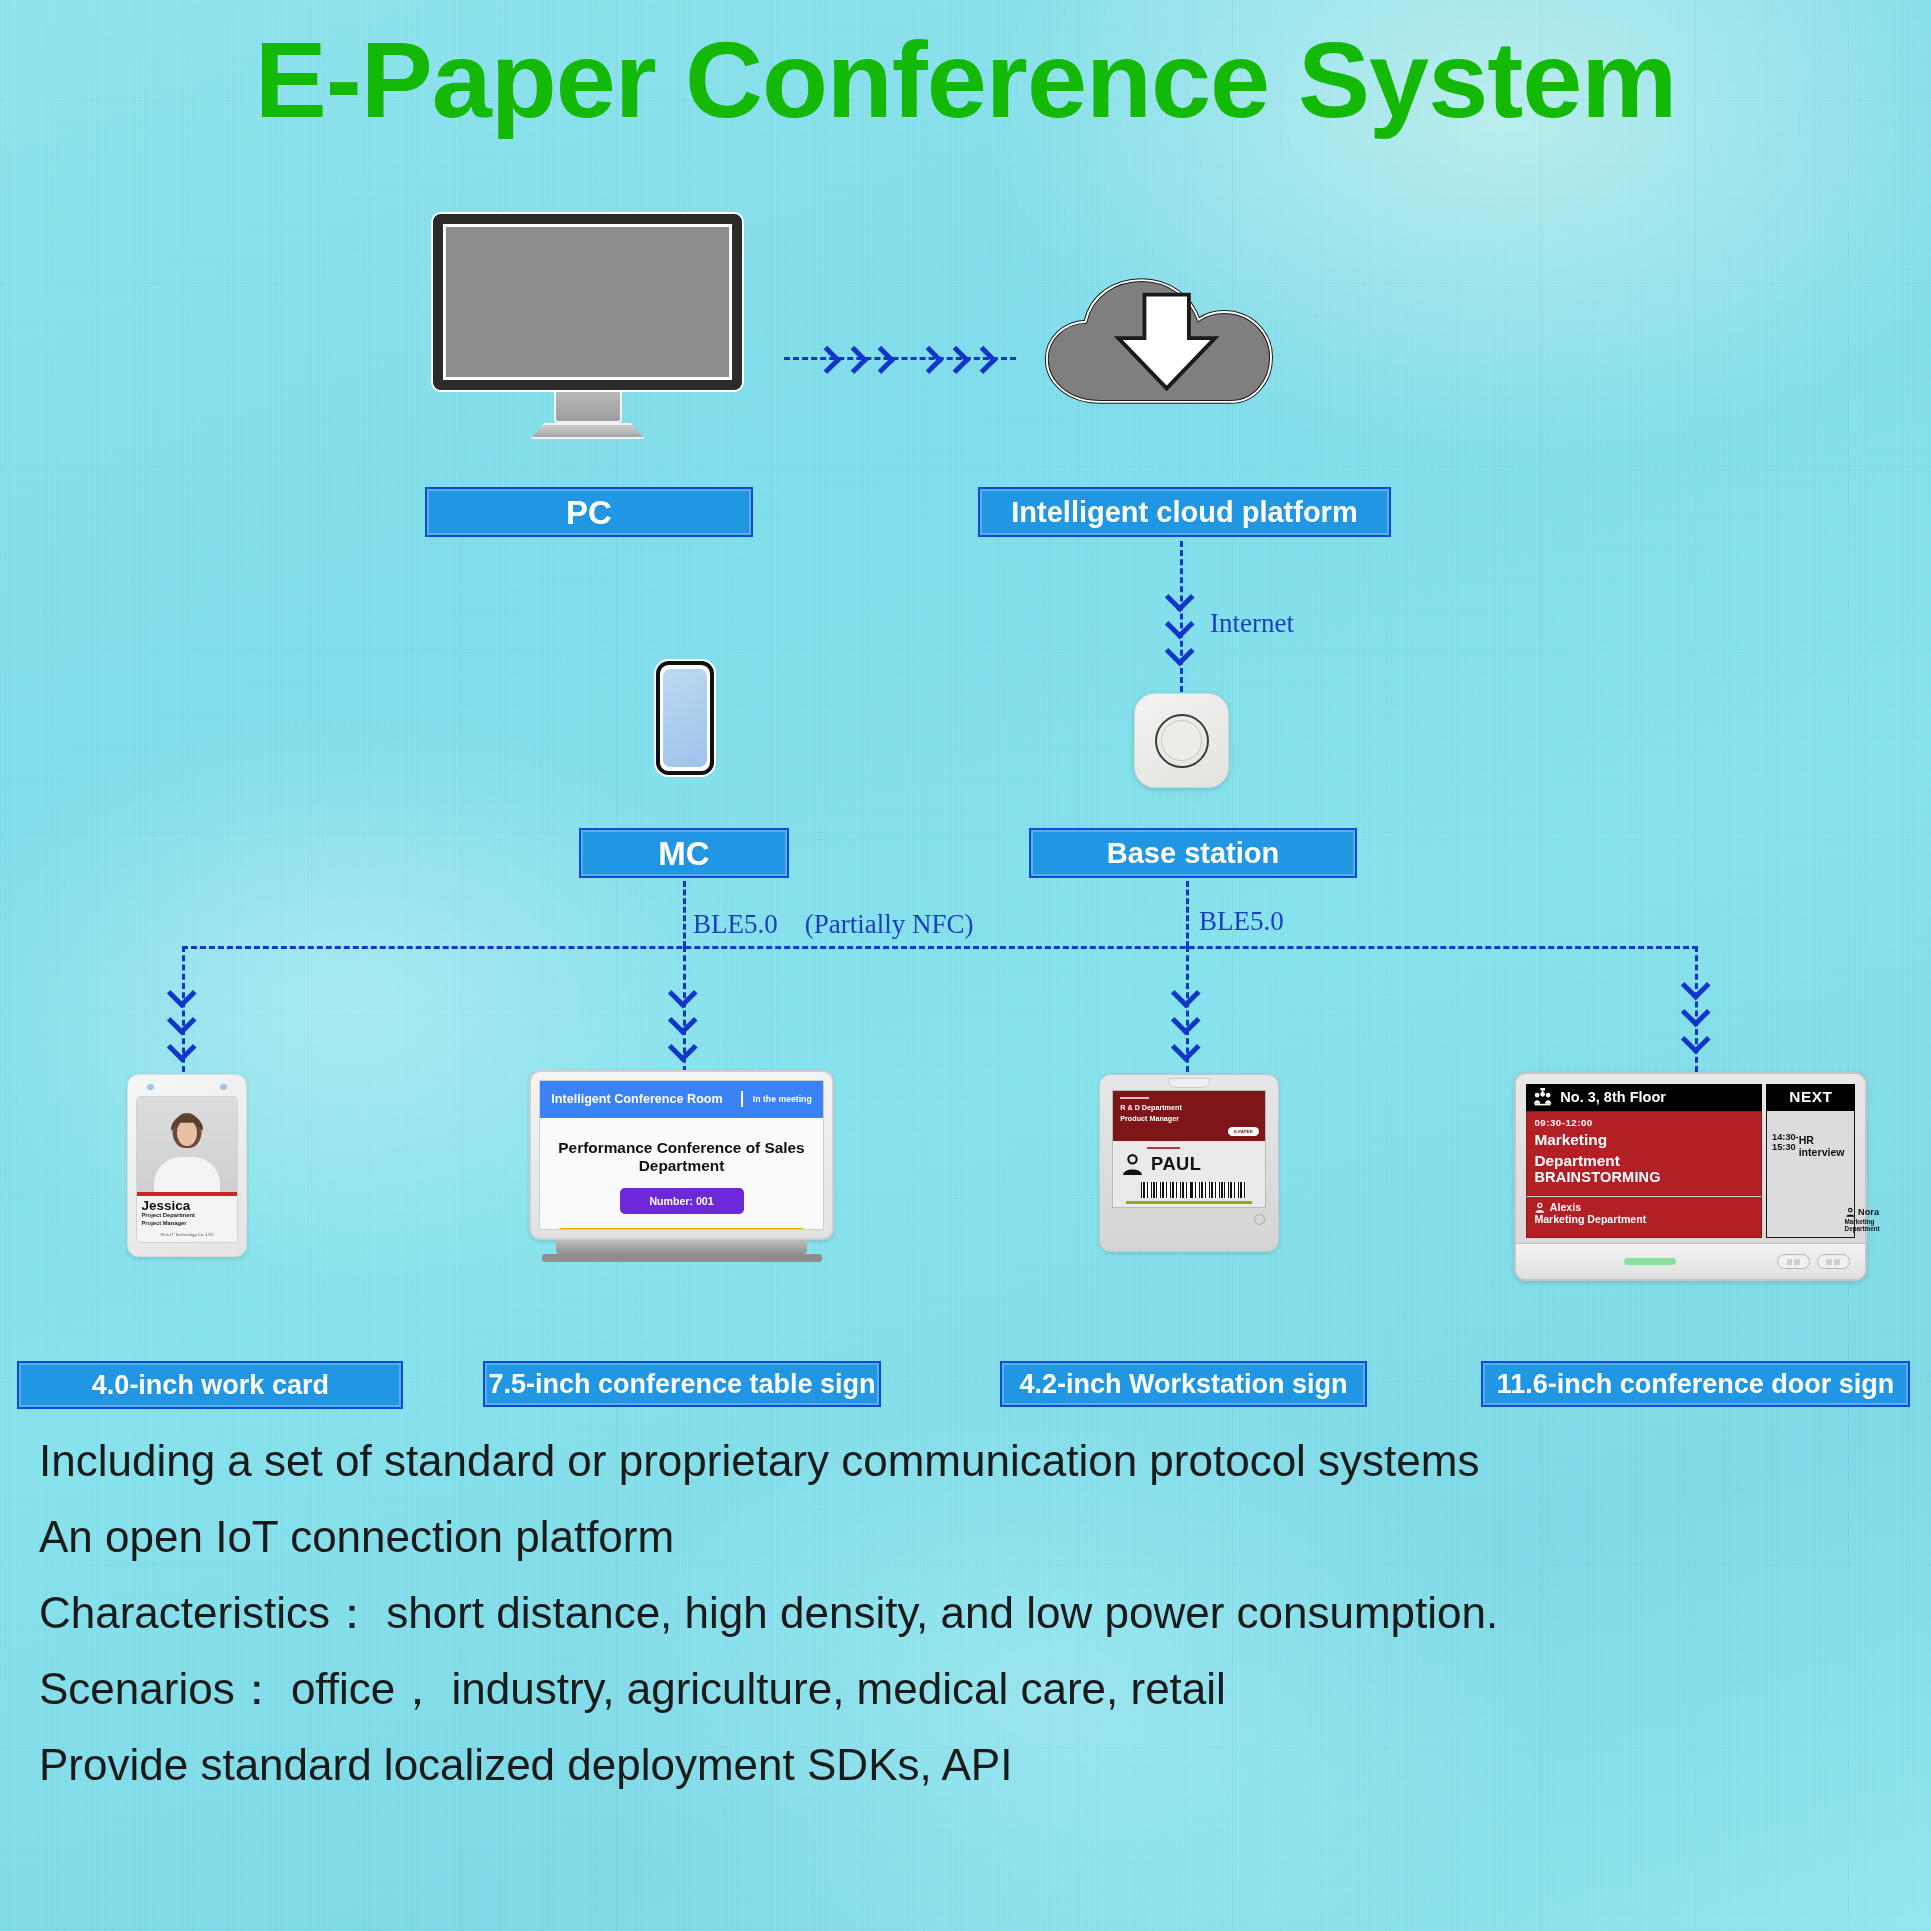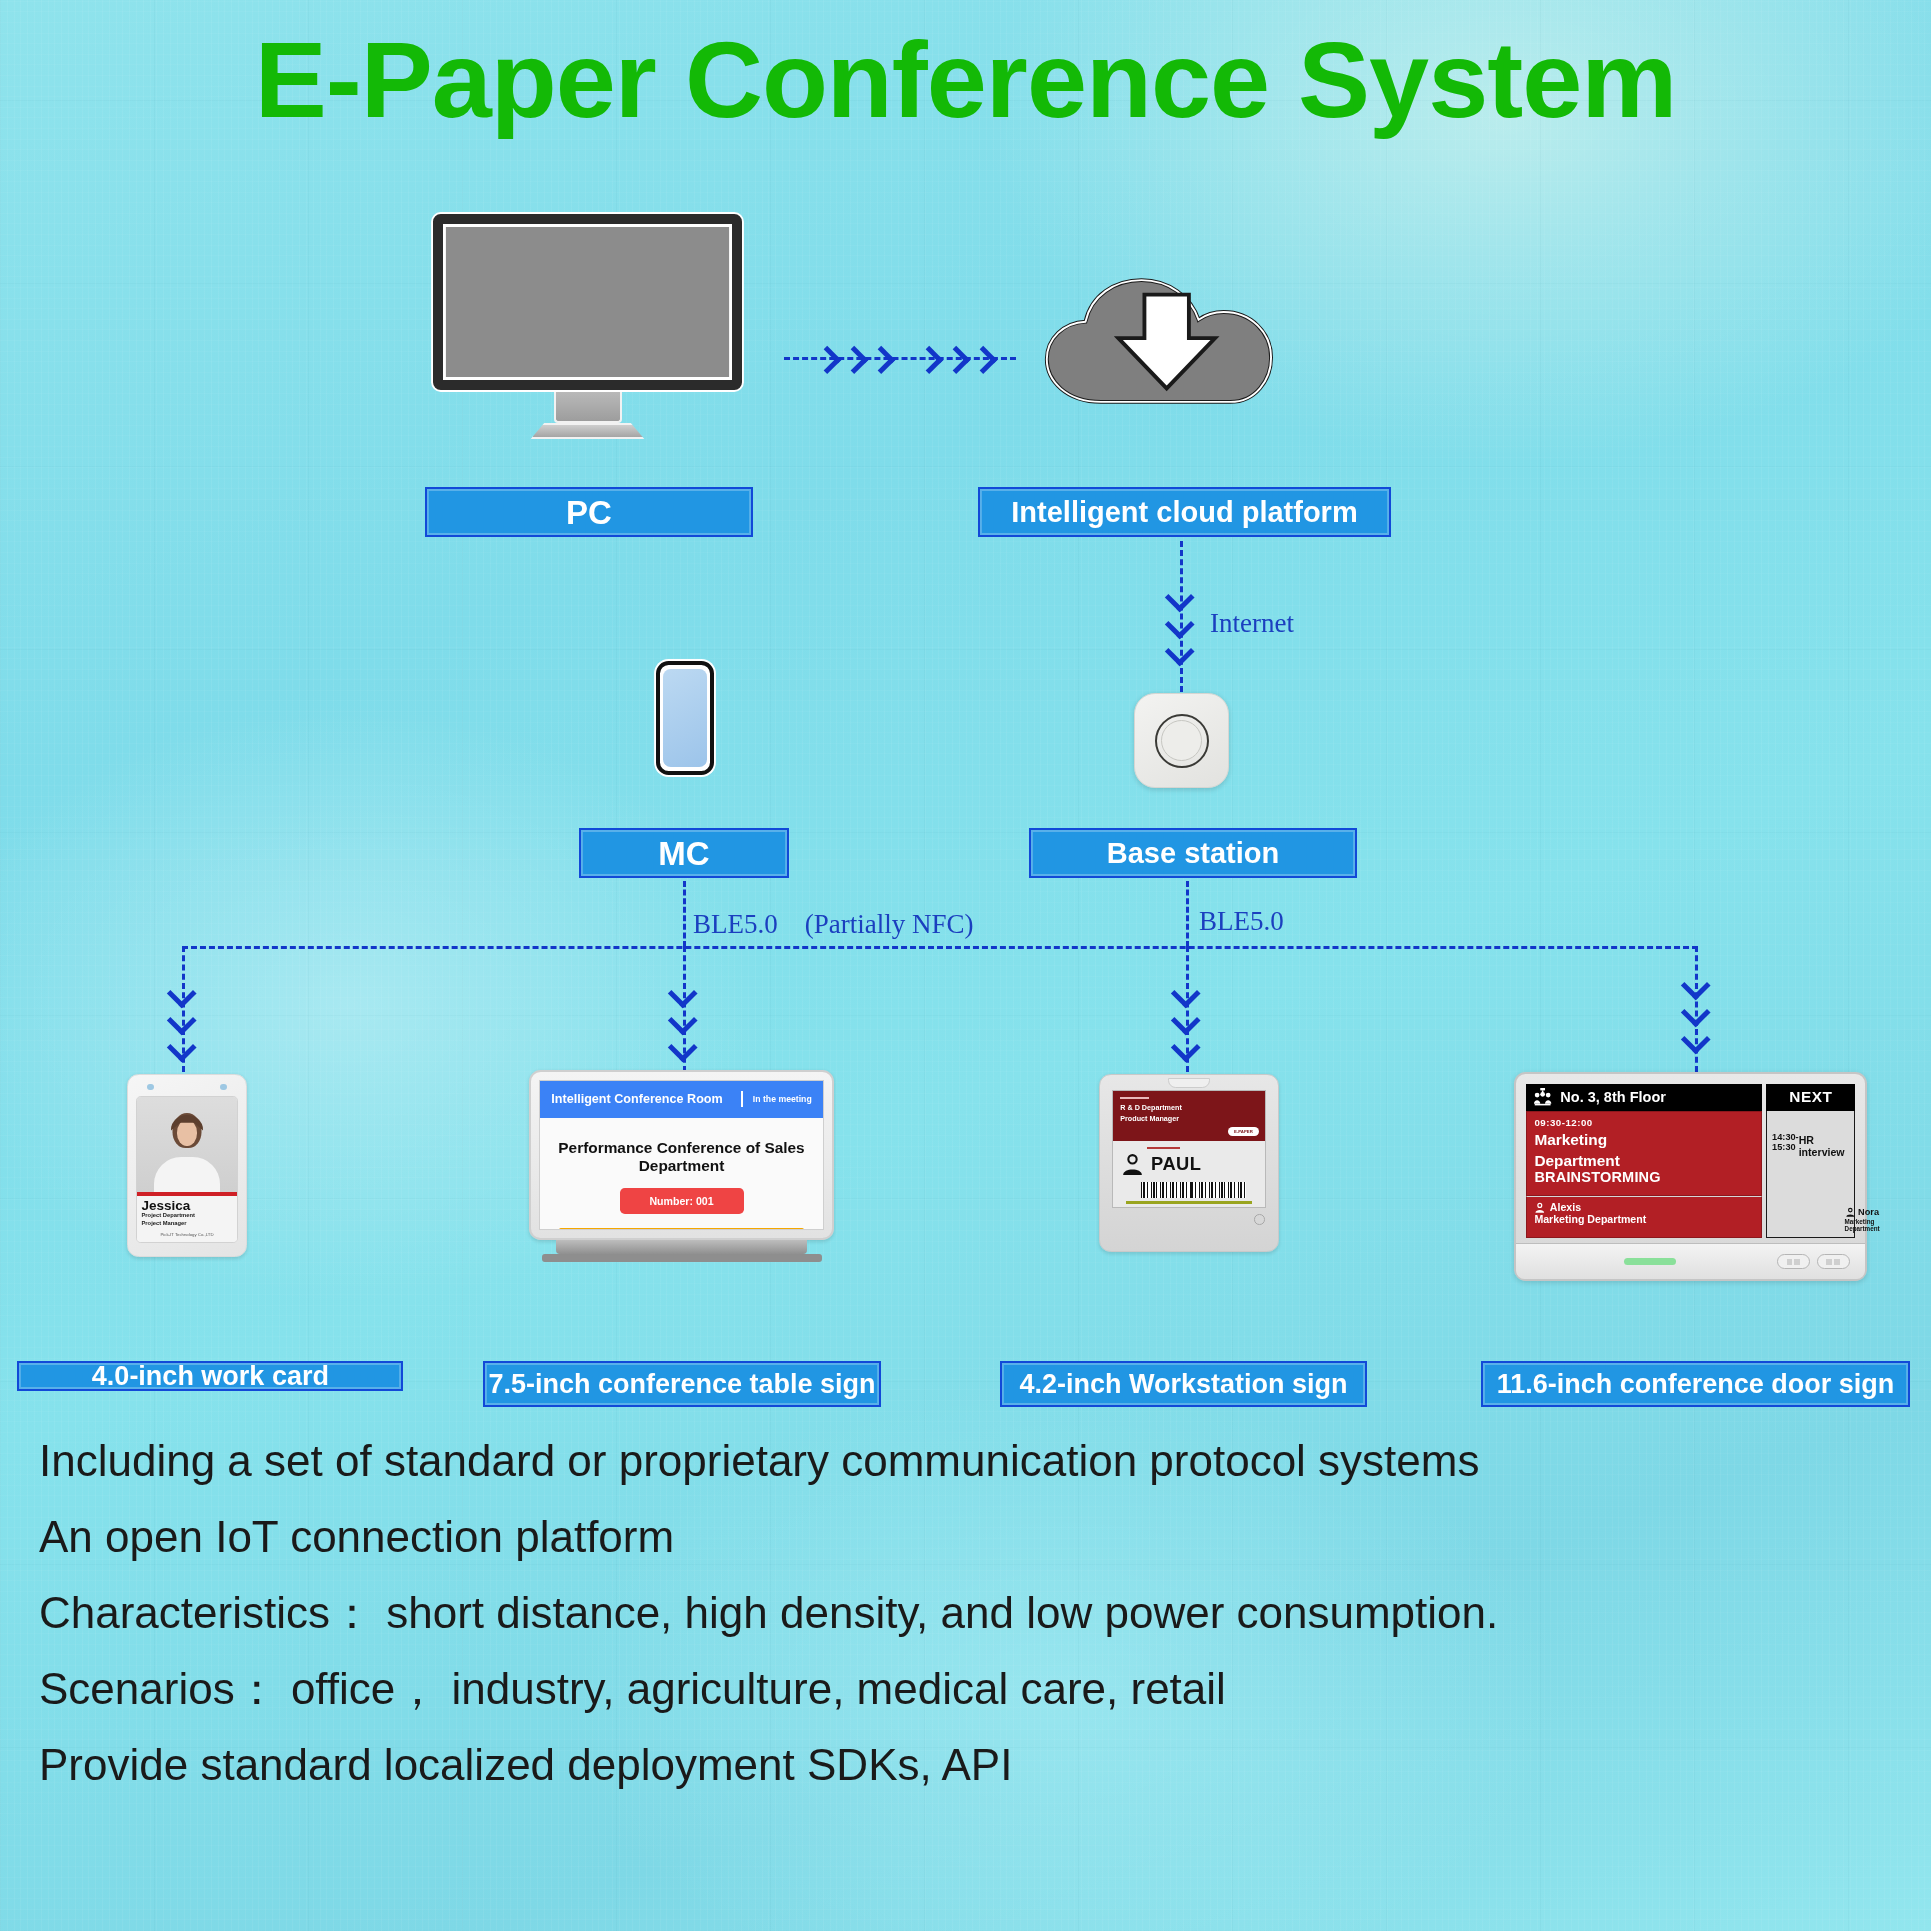--- a/index.html
+++ b/index.html
@@ -191,21 +191,21 @@
   .ts-screen { width: 100%; height: 100%; background: #fafafa; border: 1px solid #cfcfcf; overflow: hidden; }
   .ts-head {
     background: #3b82f6; height: 37px; display: flex; align-items: center;
     padding: 0 11.6px; color: #fff; justify-content: space-between;
   }
   .ts-head-l { font-size: 12.6px; font-weight: 700; }
   .ts-head-r { font-size: 8.7px; font-weight: 700; display: flex; align-items: center; gap: 9.7px; }
   .ts-head-div { width: 1.9px; height: 16.4px; background: #fff; display: inline-block; }
   .ts-title { text-align: center; font-size: 15.4px; font-weight: 700; color: #111; margin-top: 21px; }
   .ts-num {
-    margin: 13.5px auto 0; width: 124px; height: 26px; background: #ef4444;
+    margin: 13.5px auto 0; width: 124px; height: 26px; background: #6d28d9;
     border-radius: 4.8px; color: #fff; font-size: 10.6px; font-weight: 700;
     display: flex; align-items: center; justify-content: center;
   }
   .ts-line { margin: 13.5px 19.3px 0; height: 4.8px; background: #f5a700; border-radius: 2.9px; }
   .ts-base { width: 251px; height: 13.5px; margin: 0 auto; background: linear-gradient(#bdbdbd,#909090); border-radius: 0 0 3.9px 3.9px; }
   .ts-base2 { width: 280px; height: 8.7px; margin: 0 auto; background: #8e8e8e; border-radius: 2.9px; }
 
   
   #dev-workstation { position: absolute; left: 1099px; top: 1074px; width: 180px; height: 178px; }
   .ws-shell {
@@ -377,21 +377,21 @@
       <div class="wc-redbar"></div>
       <div class="wc-info">
         <div class="wc-name">Jessica</div>
         <div class="wc-sub">Project Department</div>
         <div class="wc-sub">Project Manager</div>
         <div class="wc-foot">Pick-IT Technology Co.,LTD</div>
       </div>
     </div>
   </div>
 </div>
-<div class="blabel" id="label-workcard" style="left:17.4px;top:1361px;width:386px;height:30px;font-size:27px;">4.0-inch work card</div>
+<div class="blabel" id="label-workcard" style="left:17.4px;top:1361px;width:386px;height:48px;font-size:27px;">4.0-inch work card</div>
 
 <div id="dev-tablesign">
   <div class="ts-frame">
     <div class="ts-screen">
       <div class="ts-head">
         <div class="ts-head-l">Intelligent Conference Room</div>
         <div class="ts-head-r">
           <span class="ts-head-div"></span>
           <span>In the meeting</span>
         </div>

